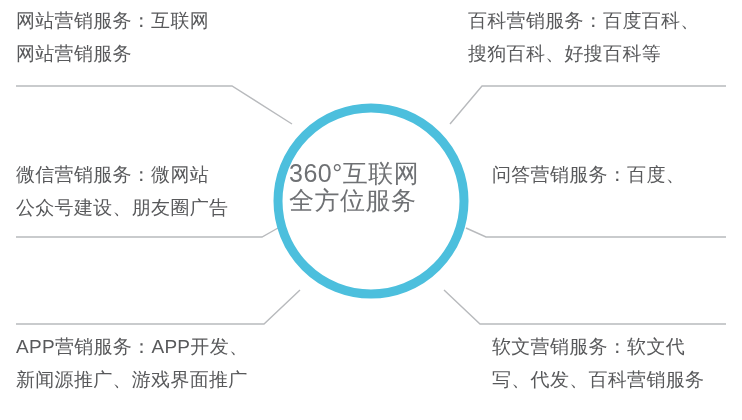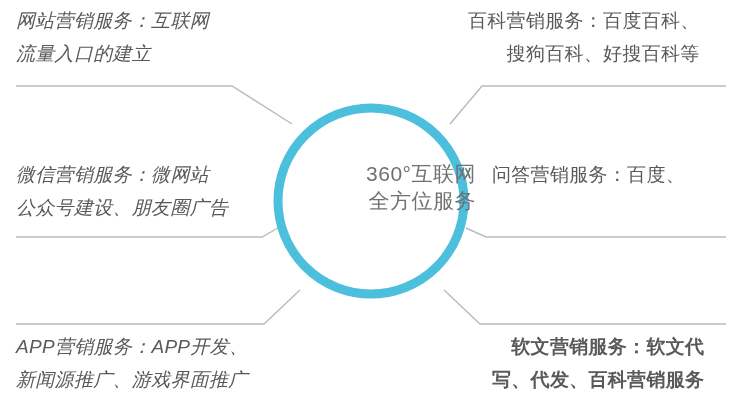--- a/index.html
+++ b/index.html
@@ -20,50 +20,49 @@
   }
   svg.lines {
     position: absolute;
     left: 0;
     top: 0;
     width: 742px;
     height: 420px;
   }
   .circle-label {
     position: absolute;
-    left: 296px;
+    left: 289px;
     top: 160px;
     width: 180px;
-    text-align: right;
-    font-size: 21px;
+    text-align: left;
+    font-size: 25px;
     line-height: 27px;
     color: #6f7174;
     letter-spacing: 0.5px;
   }
   .node {
     position: absolute;
     font-size: 19px;
     line-height: 33px;
     color: #58595b;
     letter-spacing: 0.3px;
     white-space: nowrap;
   }
   .node.right {
-    text-align: right;
+    text-align: left;
   }
   .node.left {
     text-align: left;
-    font-style: italic;
   }
   #node-website  { left: 16px;  top: 4px;   }
   #node-wechat   { left: 16px;  top: 158px; }
   #node-app      { left: 16px;  top: 330px; }
   #node-baike    { left: 468px; top: 4px;   }
   #node-qa       { left: 492px; top: 158px; }
-  #node-ruanwen  { left: 492px; top: 330px; font-weight: bold; }
+  #node-ruanwen  { left: 492px; top: 330px; }
 </style>
 </head>
 <body>
 
 <div id="diagram">
 
   <svg class="lines" viewBox="0 0 742 420">
 
     <polyline points="16,86 232,86 292,124" fill="none" stroke="#b8babd" stroke-width="1.4"></polyline>
 
@@ -80,21 +79,21 @@
     <circle cx="371" cy="201" r="93" fill="none" stroke="#4cbfdd" stroke-width="9"></circle>
   </svg>
 
   <div class="circle-label" style="color: rgb(111, 113, 116);">
     <div>360°互联网</div>
     <div>全方位服务</div>
   </div>
 
   <div class="node left" id="node-website">
     <div>网站营销服务：互联网</div>
-    <div>流量入口的建立</div>
+    <div>网站营销服务</div>
   </div>
 
   <div class="node left" id="node-wechat">
     <div>微信营销服务：微网站</div>
     <div>公众号建设、朋友圈广告</div>
   </div>
 
   <div class="node left" id="node-app">
     <div>APP营销服务：APP开发、</div>
     <div>新闻源推广、游戏界面推广</div>

